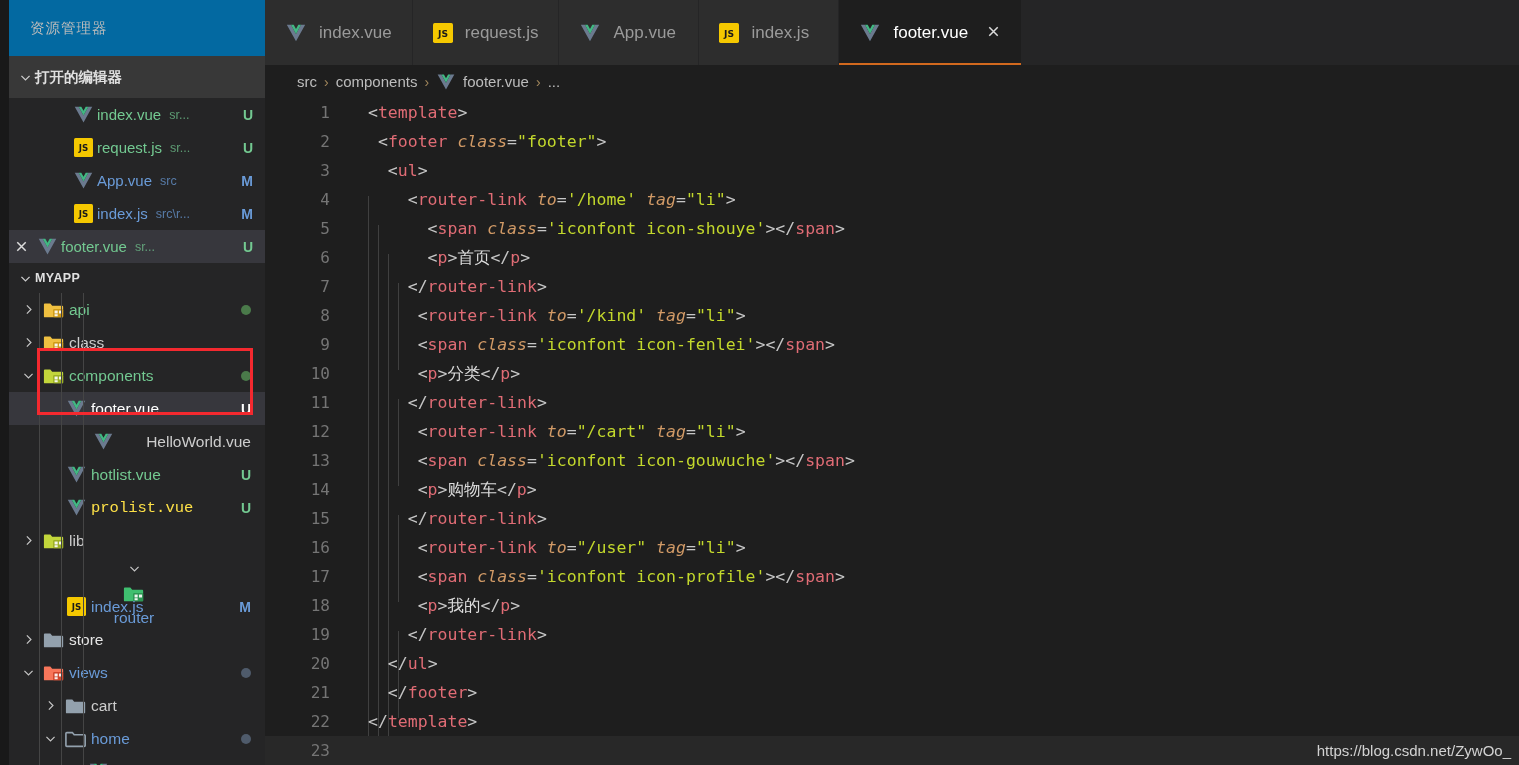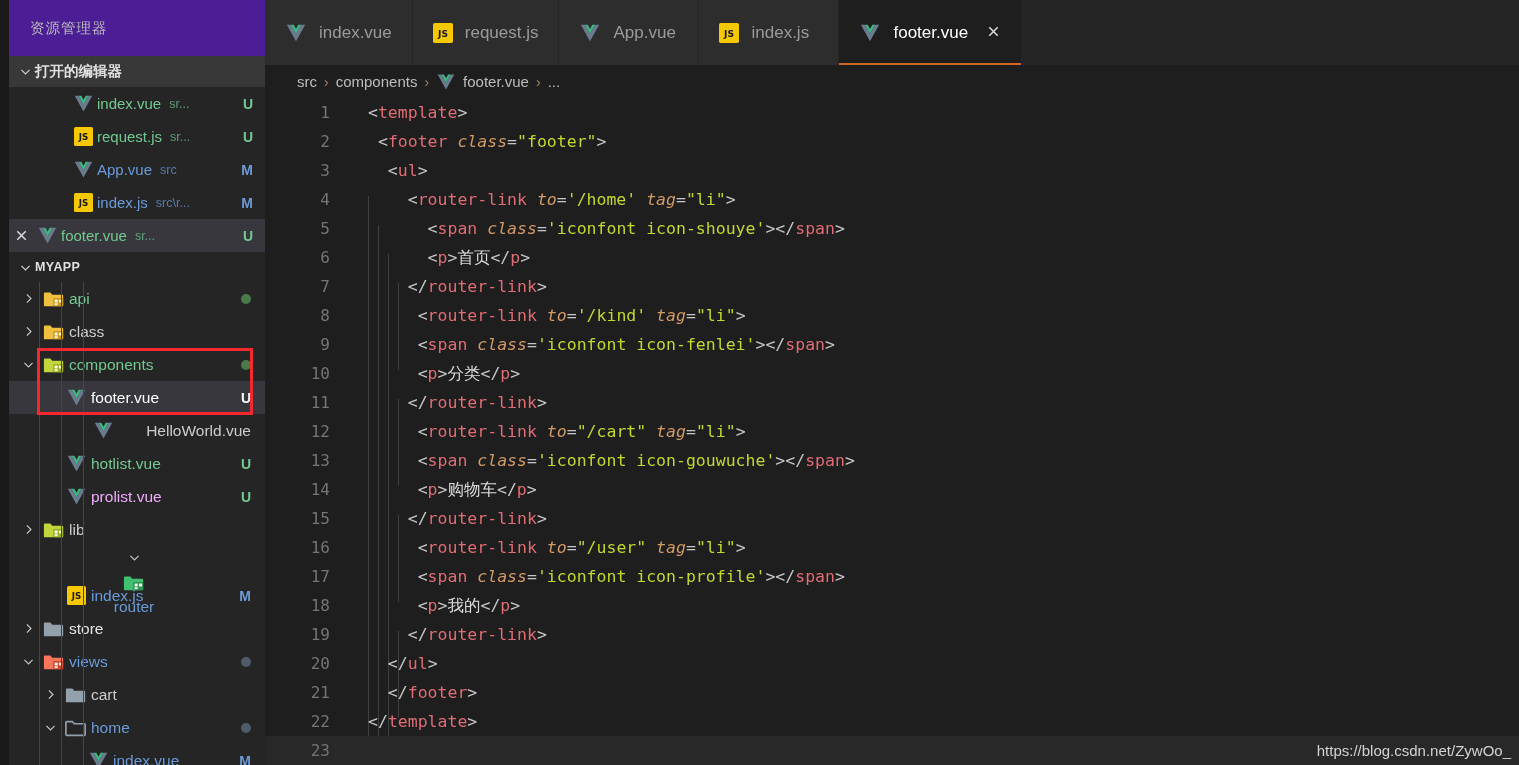--- a/index.html
+++ b/index.html
@@ -12,24 +12,24 @@
   #app { position:relative; width:1519px; height:765px; display:flex; }
 
   
   .activity-strip { width:9px; height:765px; background:#191919; flex:0 0 9px; }
 
   
   .sidebar { width:256px; flex:0 0 256px; height:765px; background:#252526; position:relative; overflow:hidden; }
   .sidebar-title {
     height:56px; line-height:56px; padding-left:21px;
     font-size:14.5px; color:#bbbbbb; letter-spacing:1px;
-    background:#4c1d95;
+    background:#0369a1;
   }
   .section-header {
-    height:31px; display:flex; align-items:center;
+    height:42px; display:flex; align-items:center;
     background:#383838; color:#e0e0e0;
     font-size:14.5px; font-weight:bold; padding-left:6px;
   }
   .section-header.project { background:#252526; height:30px; font-size:12.5px; letter-spacing:.4px; }
   .chev {
     width:20px; display:flex; align-items:center; justify-content:center;
     color:#cccccc; font-size:11px; flex:0 0 20px;
   }
   .chev svg { display:block; }
 
@@ -333,21 +333,21 @@
         <div class="treerow" style="padding-left: 30px;">
           <span class="arrow"></span>
           <span class="ticon">
             <span style="display: inline-flex; align-items: center;">
               <svg width="21" height="21" viewBox="0 0 24 24">
                 <path d="M2 3h4.5L12 13 17.5 3H22L12 21z" fill="#6b7a8f"></path>
                 <path d="M6.5 3h3L12 7.6 14.5 3h3L12 13z" fill="#41b883"></path>
               </svg>
             </span>
           </span>
-          <span class="tlabel" style="color: #f0abfc;">prolist.vue</span>
+          <span class="tlabel" style="color: #fde047; font-family: Liberation Mono, monospace;">prolist.vue</span>
           <span class="mbadge" style="color: rgb(115, 201, 145);">U</span>
         </div>
         <div class="treerow" style="padding-left: 8px;">
           <span class="arrow">
             <span style="display: inline-flex; align-items: center;">
               <svg width="13" height="13" viewBox="0 0 16 16">
                 <path d="M6 3l5 5-5 5" fill="none" stroke="#c5c5c5" stroke-width="1.5"></path>
               </svg>
             </span>
           </span>

